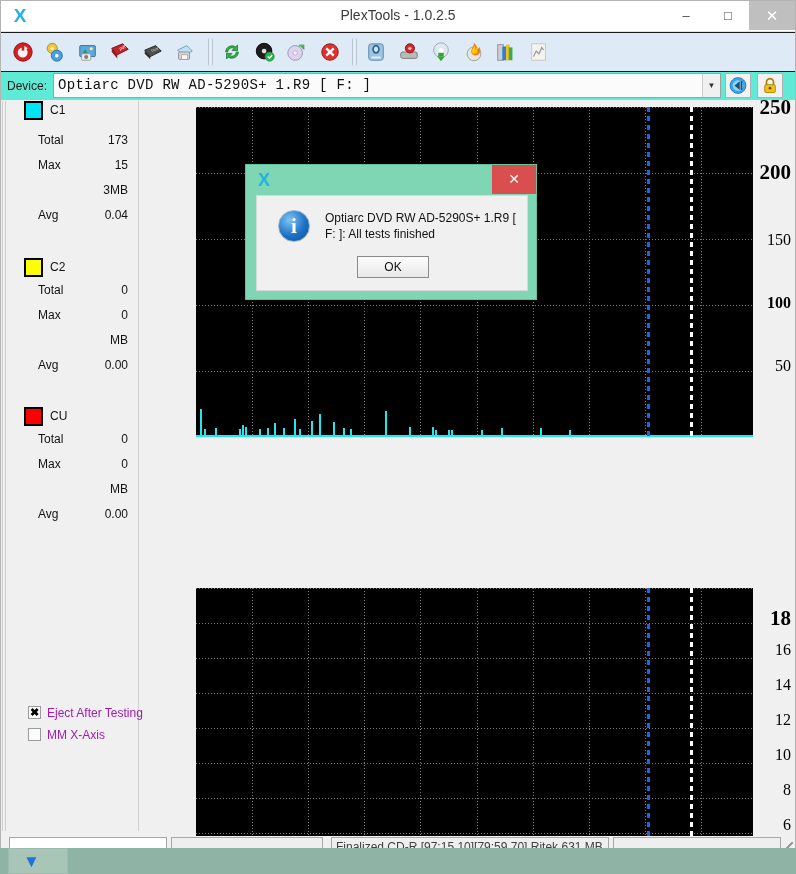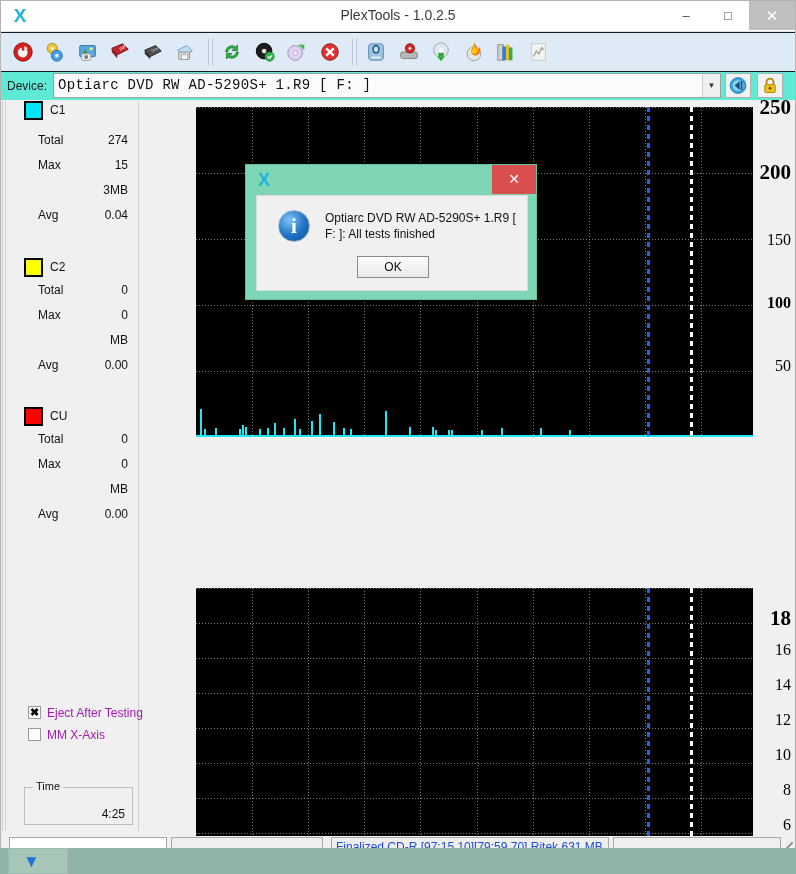--- a/index.html
+++ b/index.html
@@ -300,21 +300,21 @@
     left: 0; top: 835px;
     width: 794px; height: 12px;
     background: #f0f0f0;
   }
   .statusfield {
     position: absolute; top: 1px;
     height: 20px;
     border: 1px solid #a8a8a8;
     box-sizing: border-box;
     font-size: 12px;
-    color: #1d4ed8;
+    color: #404040;
     padding-left: 4px;
     line-height: 18px;
     white-space: nowrap;
   }
   #sf-left  { left: 8px;   width: 158px; background: #ffffff; }
   #sf-mid   { left: 170px; width: 152px; background: #efefef; }
   #sf-info  { left: 330px; width: 278px; background: #efefef; }
   #sf-right { left: 612px; width: 168px; background: #efefef; }
   #resize-grip {
     position: absolute; right: 2px; top: 6px;
@@ -509,21 +509,21 @@
     <div id="content">
 
       <div id="sidebar">
 
         <div class="legend-head" style="top:0">
           <div class="legend-swatch" style="background:#00e5f5"></div>
           <div class="legend-name">C1</div>
         </div>
         <div class="statrow" style="top:32px">
           <div class="statlbl">Total</div>
-          <div class="statval">274</div>
+          <div class="statval">173</div>
         </div>
         <div class="statrow" style="top:57px">
           <div class="statlbl">Max</div>
           <div class="statval">15</div>
         </div>
         <div class="statrow" style="top:82px">
           <div class="statlbl"></div>
           <div class="statval">3MB</div>
         </div>
         <div class="statrow" style="top:107px">
@@ -575,24 +575,20 @@
 
         <div class="chkrow" style="top:604px">
           <div class="chkbox">✖</div>
           <div class="chklbl">Eject After Testing</div>
         </div>
         <div class="chkrow" style="top:626px">
           <div class="chkbox"></div>
           <div class="chklbl">MM X-Axis</div>
         </div>
 
-        <div id="time-group">
-          <div id="time-legend">Time</div>
-          <div id="time-value">4:25</div>
-        </div>
       </div>
 
       <div class="chartwrap" style="left:140px; top:0px; width:650px; height:340px;">
 
         <div class="ytick big" style="top:-5px; width:54px;">250</div>
         <div class="ytick big" style="top:60px; width:54px;">200</div>
         <div class="ytick small" style="top:131px; width:54px;">150</div>
         <div class="ytick small" style="top:194px; width:54px;font-weight:bold;">100</div>
         <div class="ytick small" style="top:257px; width:54px;">50</div>
 

